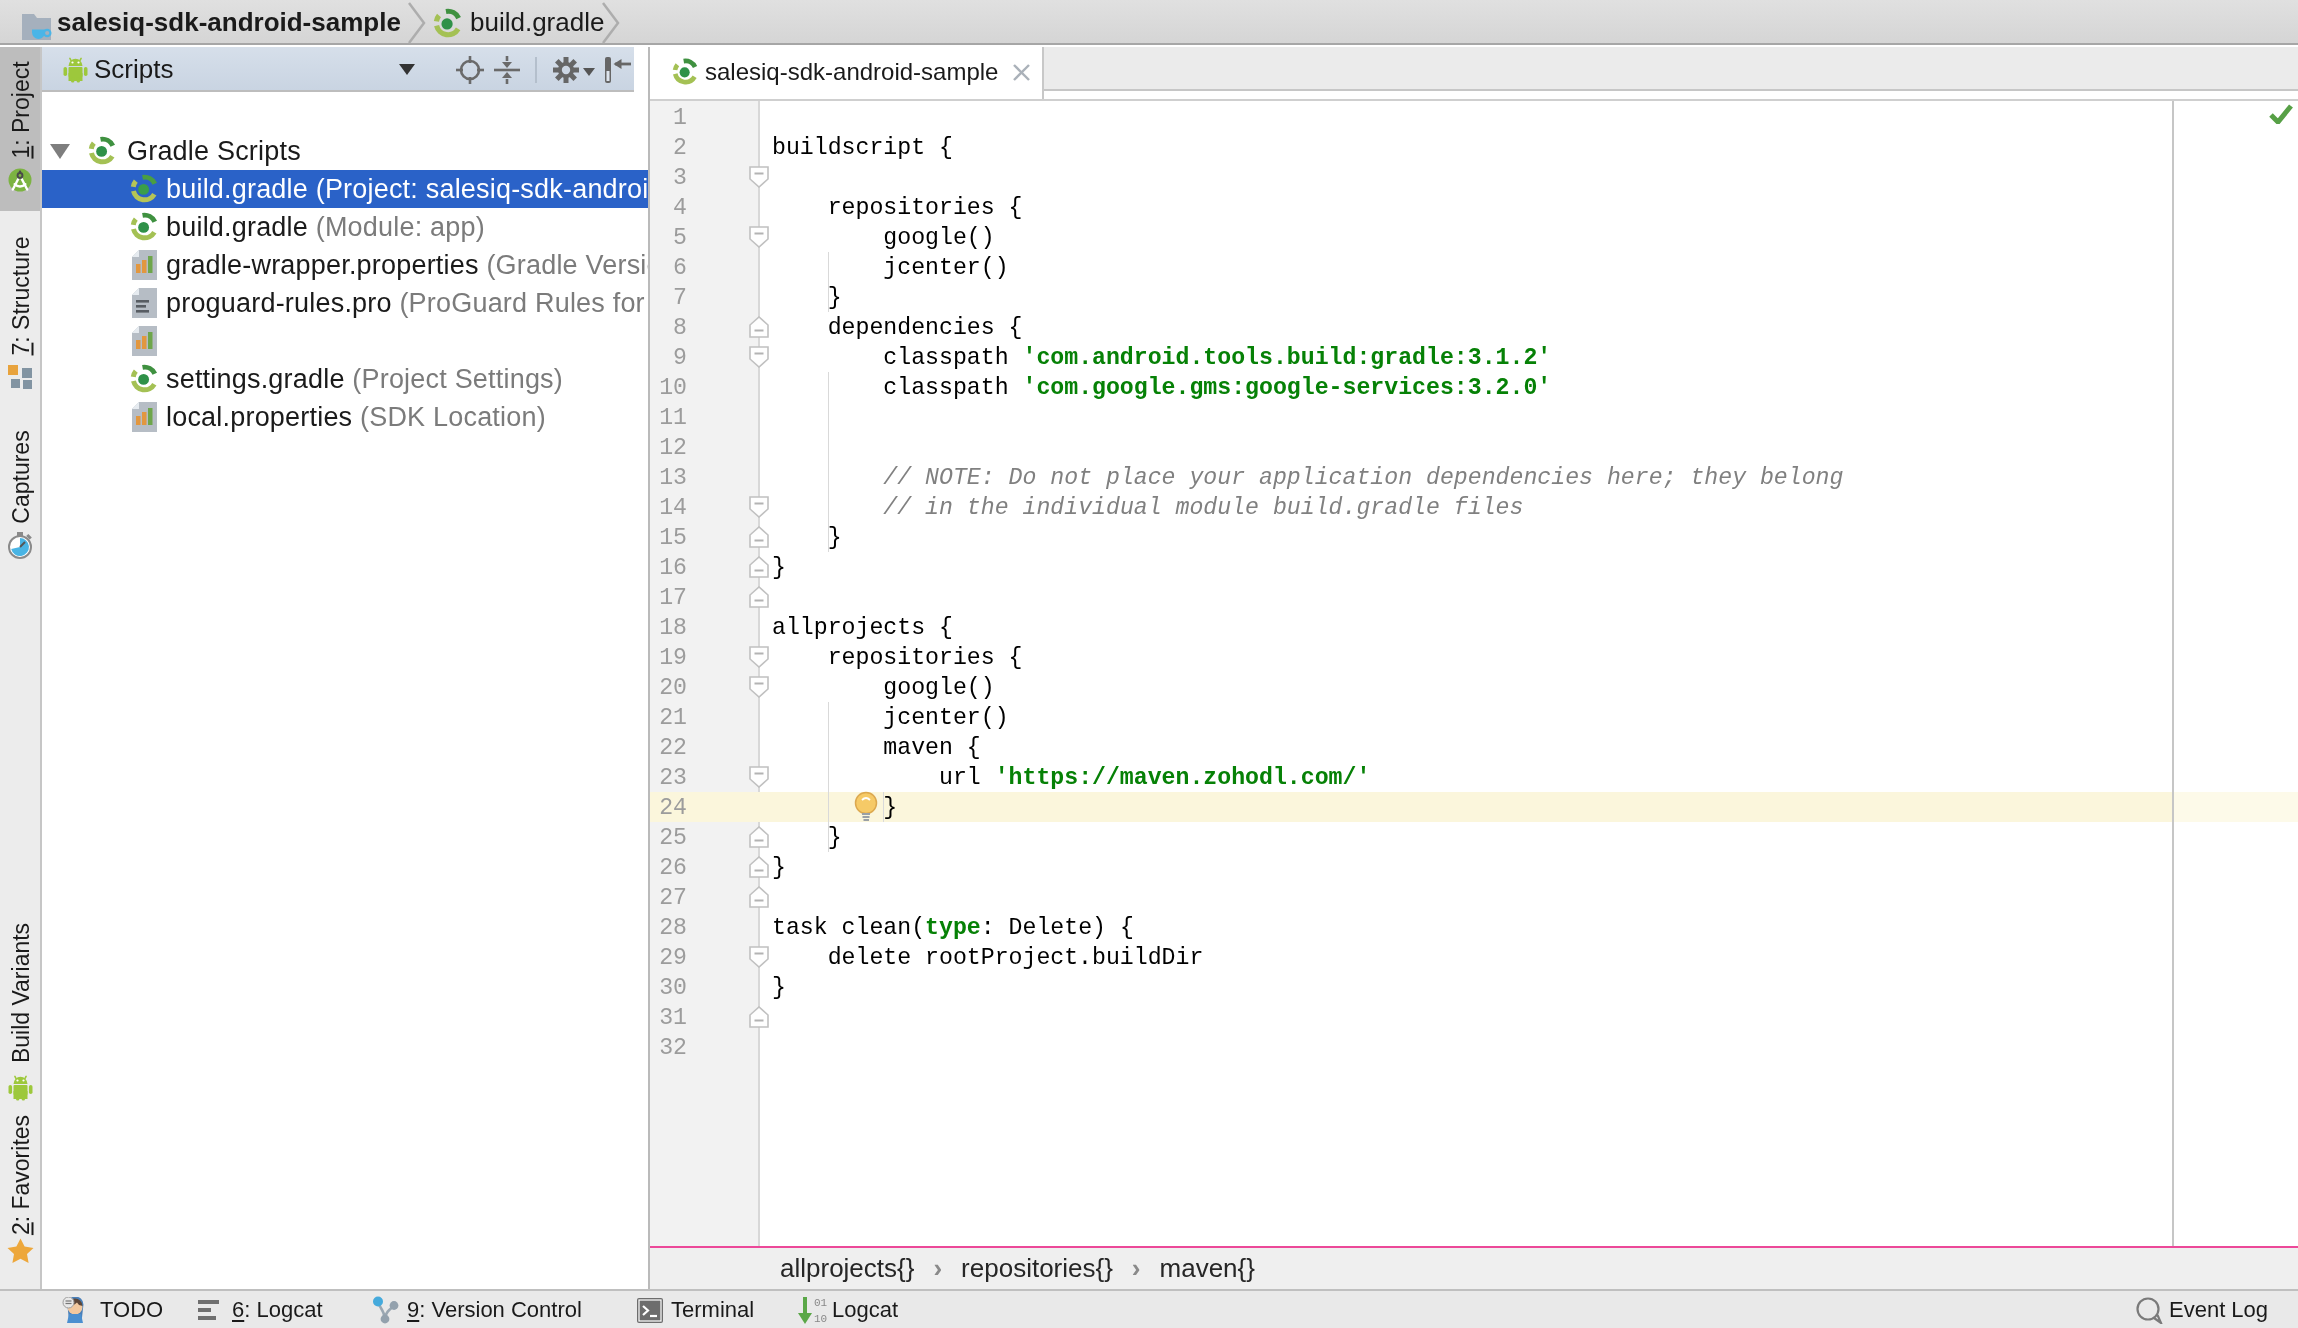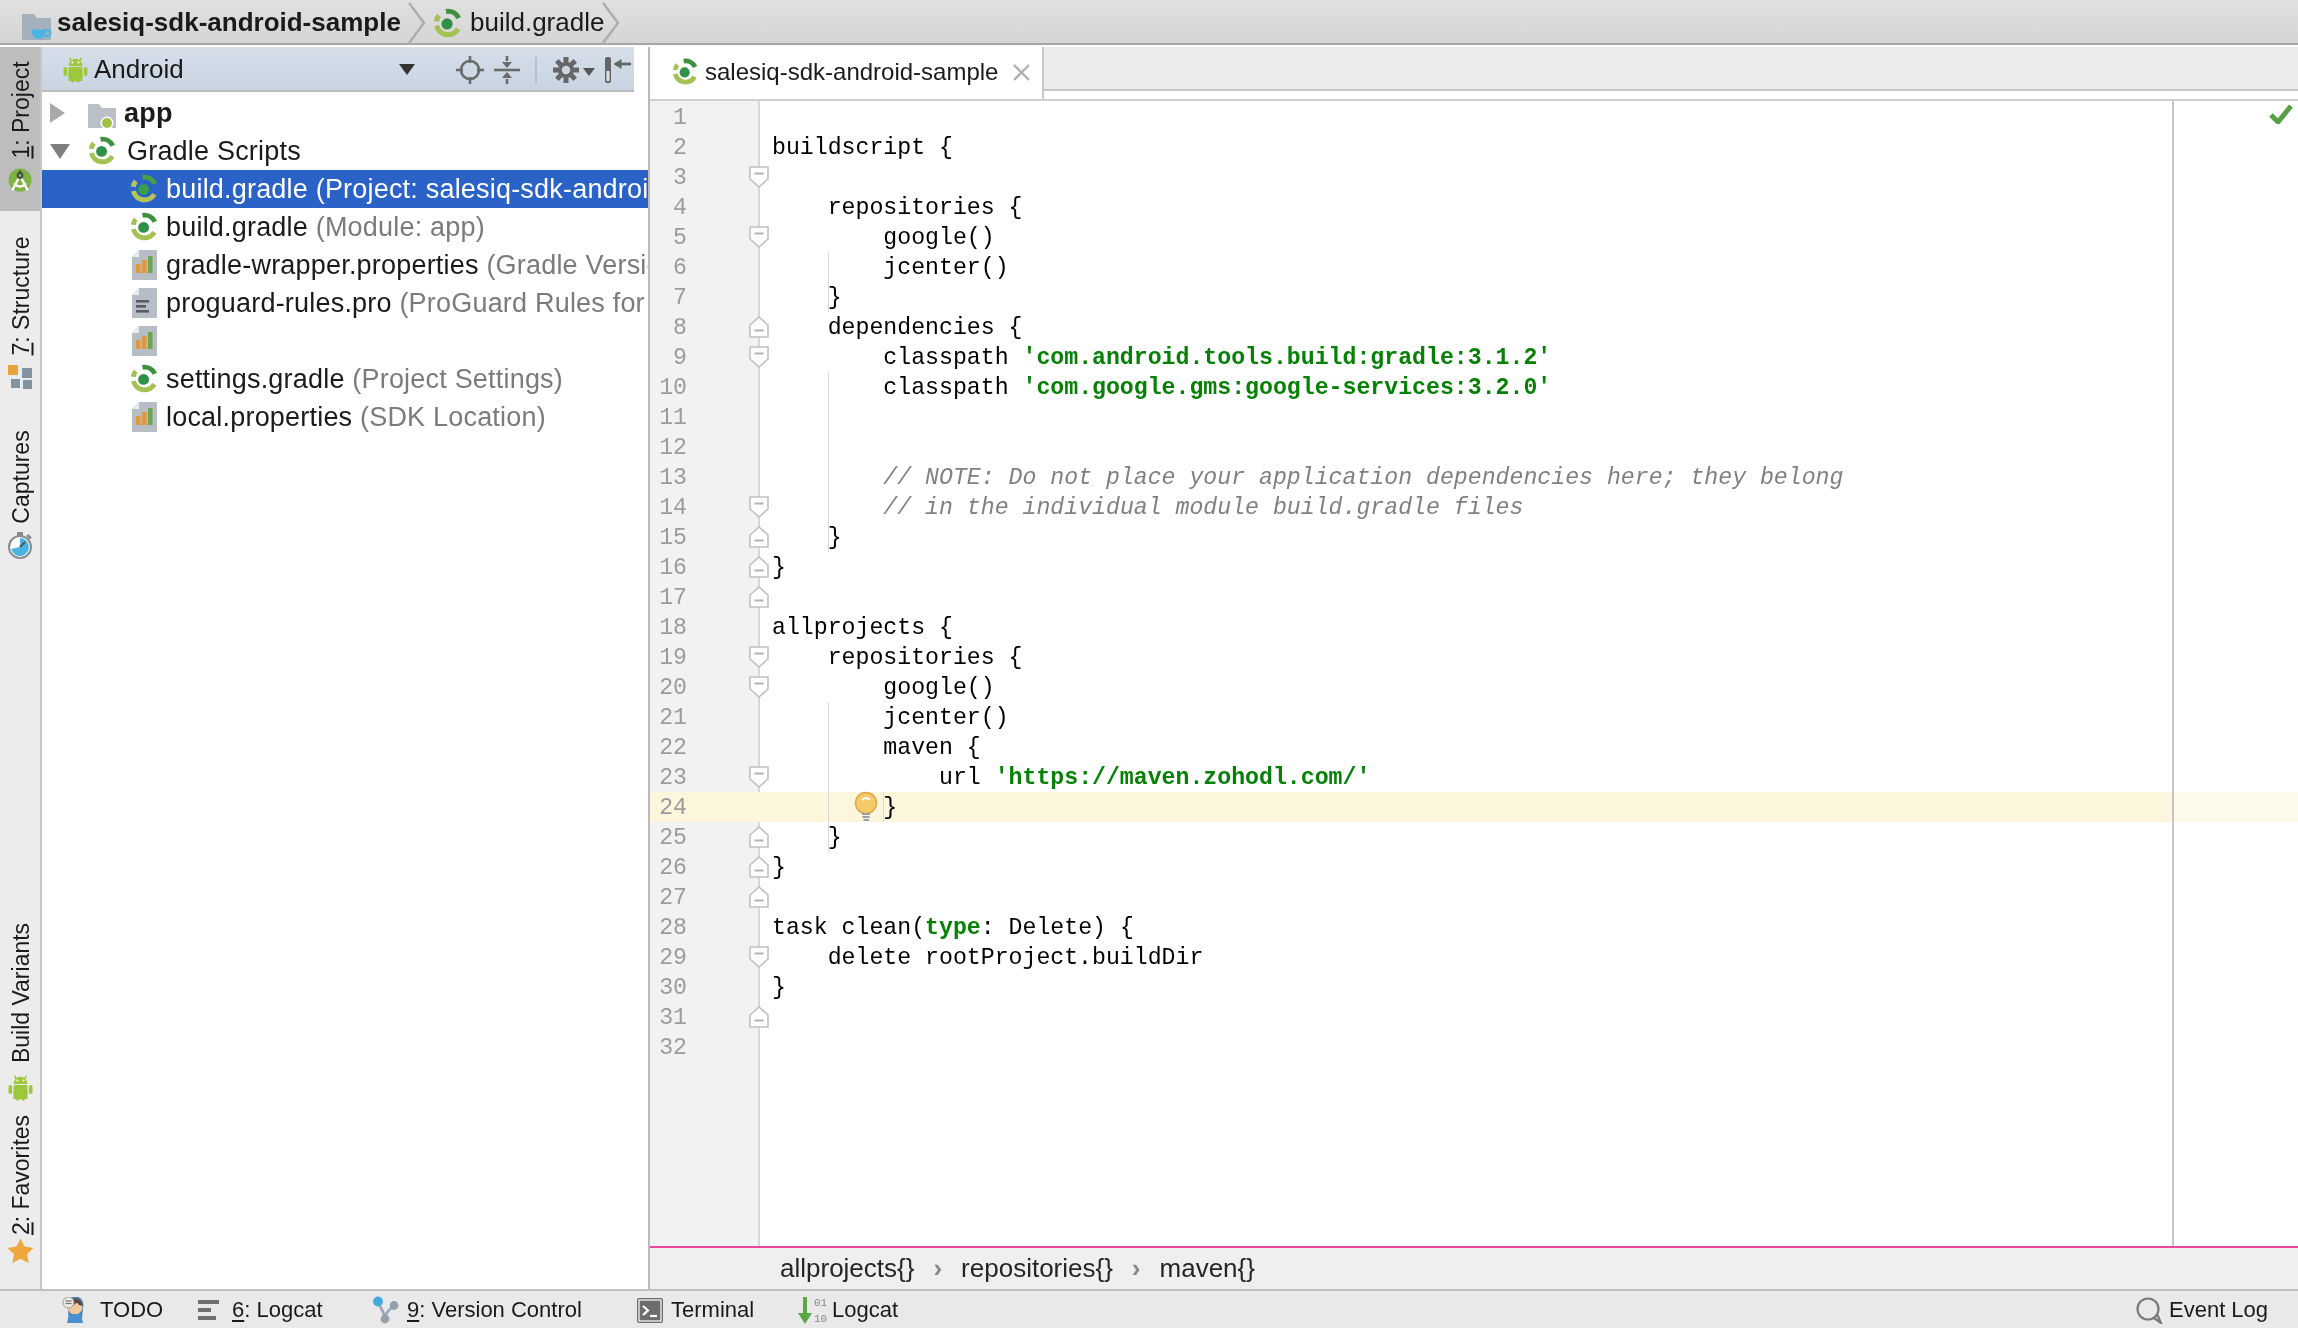--- a/index.html
+++ b/index.html
@@ -135,21 +135,21 @@
           <rect x="0.5" y="11" width="3.6" height="9" rx="1.8"></rect>
           <rect x="20.9" y="11" width="3.6" height="9" rx="1.8"></rect>
           <rect x="8" y="21" width="3.4" height="5.5" rx="1.6"></rect>
           <rect x="13.6" y="21" width="3.4" height="5.5" rx="1.6"></rect>
           <rect x="6.7" y="1.5" width="1.6" height="4" rx="0.8" transform="rotate(-30 7.5 3.5)"></rect>
           <rect x="16.7" y="1.5" width="1.6" height="4" rx="0.8" transform="rotate(30 17.5 3.5)"></rect>
         </g>
         <circle cx="9.5" cy="6.5" r="1.1" fill="#fff"></circle>
         <circle cx="15.5" cy="6.5" r="1.1" fill="#fff"></circle>
       </svg>
-    <span class="lbl">Android</span>
+    <span class="lbl">Scripts</span>
     <svg class="abs" style="left:357px;top:17px" width="16" height="11" viewBox="0 0 16 11">
         <path d="M0 0 h16 l-8 11 z" fill="#333"></path>
       </svg>
       <div class="abs" style="left:592px;top:0;width:14px;height:45px;background:#fff"></div>
     <svg class="abs" style="left:413px;top:8px" width="30" height="30" viewBox="0 0 30 30">
         <g stroke="#6a6a6a" fill="none" stroke-width="2.6">
           <circle cx="15" cy="15" r="9"></circle>
           <line x1="15" y1="1" x2="15" y2="8"></line>
           <line x1="15" y1="22" x2="15" y2="29"></line>
           <line x1="1" y1="15" x2="8" y2="15"></line>
@@ -187,27 +187,20 @@
       </svg>
     <svg class="abs" style="left:562px;top:8px" width="28" height="30" viewBox="0 0 28 30">
         <rect x="1" y="2" width="6" height="26" rx="2" fill="#666"></rect>
         <rect x="2.5" y="16" width="3" height="10" fill="#dde4ed"></rect>
         <g stroke="#666" stroke-width="2.8" fill="none">
           <line x1="11" y1="9" x2="27" y2="9"></line>
         </g>
         <path d="M9.5 9 l8 -5 v10 z" fill="#666"></path>
       </svg>
   </div>
-  <div class="trow" style="top:47px"><span style="position:absolute;left:8px;top:9px" class="arrow-r"></span>
-    <svg class="abs" style="left:46px;top:10px" width="28" height="24" viewBox="0 0 28 24">
-        <path fill="#b9c0c8" d="M0 0 h11 l3 4 h14 v20 H0 z"></path>
-        <circle cx="19" cy="19" r="6.5" fill="#fff"></circle>
-        <circle cx="19" cy="19" r="5" fill="#a1c143"></circle>
-      </svg>
-    <span style="margin-left:82px;font-weight:bold">app</span></div>
   <div class="trow" style="top:85px"><span style="position:absolute;left:8px;top:12px" class="arrow-d"></span>
     <svg class="abs" style="left:46px;top:4px" width="29" height="29" viewBox="0 0 32 32">
         <g fill="none" stroke-linecap="butt">
           <path stroke="#a4c154" stroke-width="5.5" d="M 6.42 7.97 A 12.5 12.5 0 0 0 3.62 14.26"></path>
           <path stroke="#a4c154" stroke-width="5.5" d="M 3.82 18.81 A 12.5 12.5 0 0 0 26.83 22.25"></path>
           <path stroke="#3f9140" stroke-width="5.5" d="M 13.83 3.69 A 12.5 12.5 0 0 1 27.33 10.72"></path>
         </g>
         <circle cx="15" cy="17" r="6" fill="#2f9148"></circle>
       </svg>
     <span style="margin-left:85px">Gradle Scripts</span></div>

